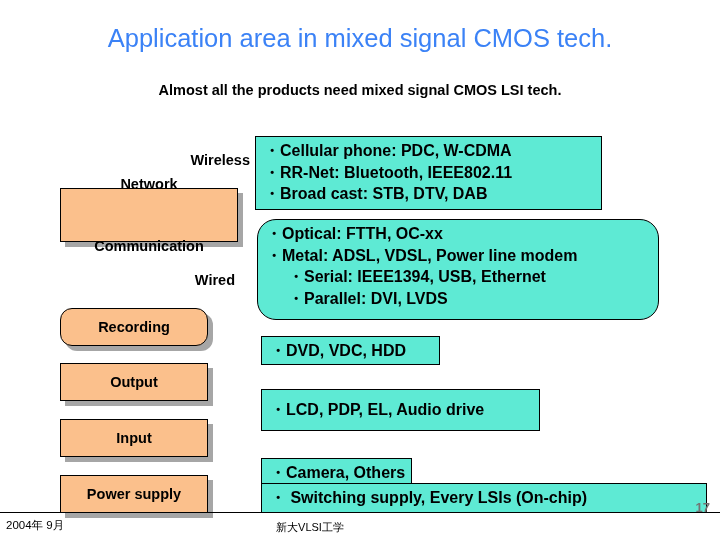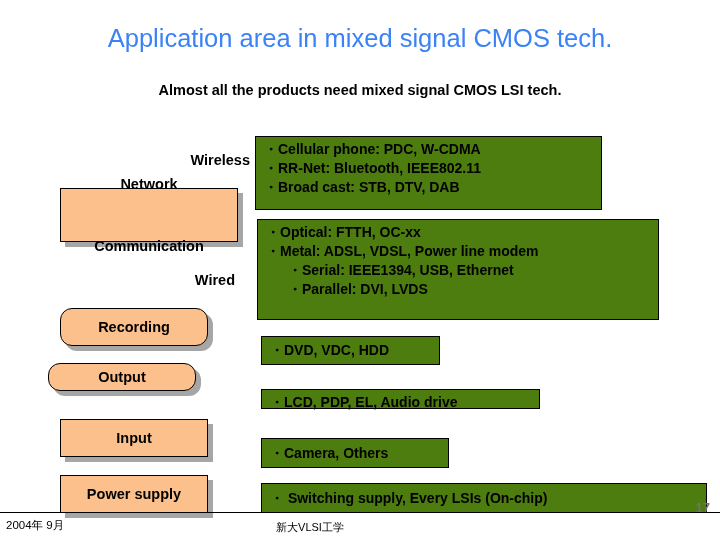--- a/index.html
+++ b/index.html
@@ -67,24 +67,24 @@
     font-size: 14.5px;
     font-weight: bold;
     color: #000000;
     text-align: right;
     white-space: nowrap;
   }
 
   
   .contentbox {
     position: absolute;
-    background: #4d7c0f;
+    background: #5eead4;
     border: 1px solid #000000;
     box-sizing: border-box;
-    font-size: 14px;
+    font-size: 16px;
     font-weight: bold;
     color: #000000;
     padding: 3px 8px 3px 8px;
     line-height: 1.35;
   }
   .contentbox .line {
     white-space: nowrap;
   }
   .indent1 { padding-left: 22px; }
 
@@ -135,48 +135,48 @@
 
   <div class="catbox" style="left:60px; top:188px; width:178px; height:54px; flex-direction:column;">
     <span>Network</span>
     <span>Communication</span>
   </div>
 
   <div class="catlabel" style="left:120px; top:272px; width:115px;">Wired</div>
 
   <div class="catbox" style="left:60px; top:308px; width:148px; height:38px;border-radius:12px;">Recording</div>
 
-  <div class="catbox" style="left:48px; top:363px; width:148px; height:28px;border-radius:12px;">Output</div>
+  <div class="catbox" style="left:60px; top:363px; width:148px; height:38px;">Output</div>
 
   <div class="catbox" style="left:60px; top:419px; width:148px; height:38px;">Input</div>
 
   <div class="catbox" style="left:60px; top:475px; width:148px; height:38px;">Power supply</div>
 
   <div class="contentbox" style="left:255px; top:136px; width:347px; height:74px;">
     <div class="line">・Cellular phone: PDC, W-CDMA</div>
     <div class="line">・RR-Net: Bluetooth, IEEE802.11</div>
     <div class="line">・Broad cast: STB, DTV, DAB</div>
   </div>
 
-  <div class="contentbox" style="left:257px; top:219px; width:402px; height:101px;">
+  <div class="contentbox" style="left:257px; top:219px; width:402px; height:101px;border-radius:19px;">
     <div class="line">・Optical: FTTH, OC-xx</div>
     <div class="line">・Metal: ADSL, VDSL, Power line modem</div>
     <div class="line indent1">・Serial: IEEE1394, USB, Ethernet</div>
     <div class="line indent1">・Parallel: DVI, LVDS</div>
   </div>
 
   <div class="contentbox" style="left:261px; top:336px; width:179px; height:29px; display:flex; align-items:center;">
     <div class="line">・DVD, VDC, HDD</div>
   </div>
 
-  <div class="contentbox" style="left:261px; top:389px; width:279px; height:20px; display:flex; ">
+  <div class="contentbox" style="left:261px; top:389px; width:279px; height:42px; display:flex; align-items:center;">
     <div class="line">・LCD, PDP, EL, Audio drive</div>
   </div>
 
-  <div class="contentbox" style="left:261px; top:438px; width:188px; height:30px; display:flex; align-items:center;">
+  <div class="contentbox" style="left:261px; top:458px; width:151px; height:30px; display:flex; align-items:center;">
     <div class="line">・Camera, Others</div>
   </div>
 
   <div class="contentbox" style="left:261px; top:483px; width:446px; height:30px; display:flex; align-items:center;">
     <div class="line">・ Switching supply, Every LSIs (On-chip)</div>
   </div>
 
   <div class="footer-rule"></div>
   <div class="footer-left">2004年  9月</div>
   <div class="footer-center">新大VLSI工学</div>

